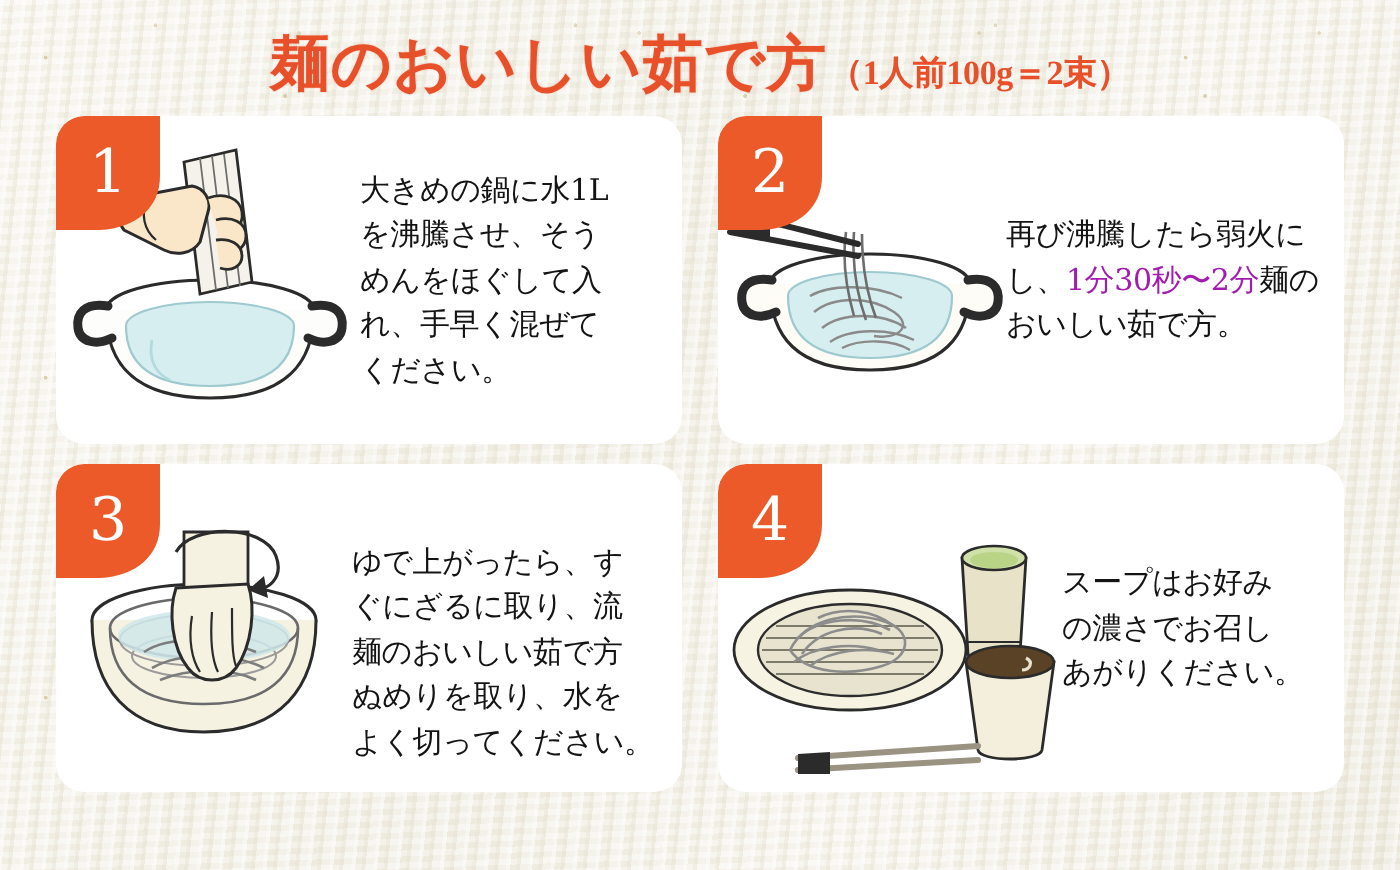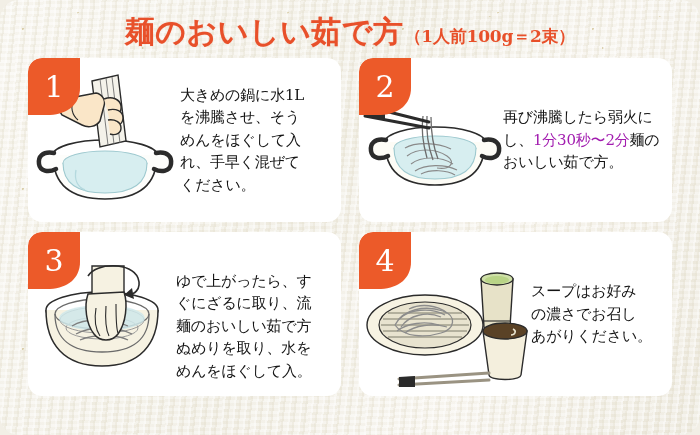--- a/index.html
+++ b/index.html
@@ -34,21 +34,20 @@
         rgba(243,240,231,.0) 2px 5px,
         rgba(228,223,206,.33) 5px 7px,
         rgba(255,255,255,.3) 7px 11px),
       repeating-linear-gradient(178deg,
         rgba(255,255,255,.28) 0 3px,
         rgba(230,225,209,.22) 3px 6px),
       linear-gradient(115deg, #f7f5ee 0%, #efece1 45%, #f6f3ec 70%, #eae6d9 100%);
     background-size: 190px 160px, 210px 180px, 230px 200px, 170px 150px,
                      200px 170px, 180px 160px, 220px 190px,
                      auto, auto, auto;
-    border-radius: 19px;
   }
 
   
   #header {
     position: absolute;
     left: 0;
     top: 12px;
     width: 700px;
     height: 40px;
     display: flex;
@@ -62,20 +61,21 @@
     letter-spacing: .5px;
     color: #e8502a;
     text-shadow: 0 0 1px rgba(232,80,42,.35);
   }
   #title-sub {
     font-size: 17px;
     font-weight: 700;
     color: #e8502a;
     margin-left: 1px;
     letter-spacing: -.2px;
+    font-family: Liberation Serif, serif;
   }
 
   
   #grid {
     position: absolute;
     left: 28px;
     top: 58px;
     width: 644px;
     height: 352px;
     display: grid;
@@ -280,21 +280,21 @@
 
             <path d="M52,32 C60,18 96,18 102,34 C106,45 98,52 90,50" fill="none" stroke="#2b2b2b" stroke-width="1.6"></path>
             <path d="M96,44 L88,51 L98,55 Z" fill="#2b2b2b"></path>
           </svg>
         </div>
         <div class="steptext">
           <div>ゆで上がったら、す</div>
           <div>ぐにざるに取り、流</div>
           <div>麺のおいしい茹で方</div>
           <div>ぬめりを取り、水を</div>
-          <div>めんをほぐして入。</div>
+          <div>よく切ってください。</div>
         </div>
       </div>
     </div>
 
     <div class="card c4">
       <div class="badge">
         <svg width="62" height="62" viewBox="0 0 62 62">
           <path d="M0,14 A14,14 0 0 1 14,0 L52,0 L52,30 C52,46 40,56 22,57 L0,57 Z" fill="#ec5a29"></path>
         </svg>
         <div class="badge-num">4</div>

